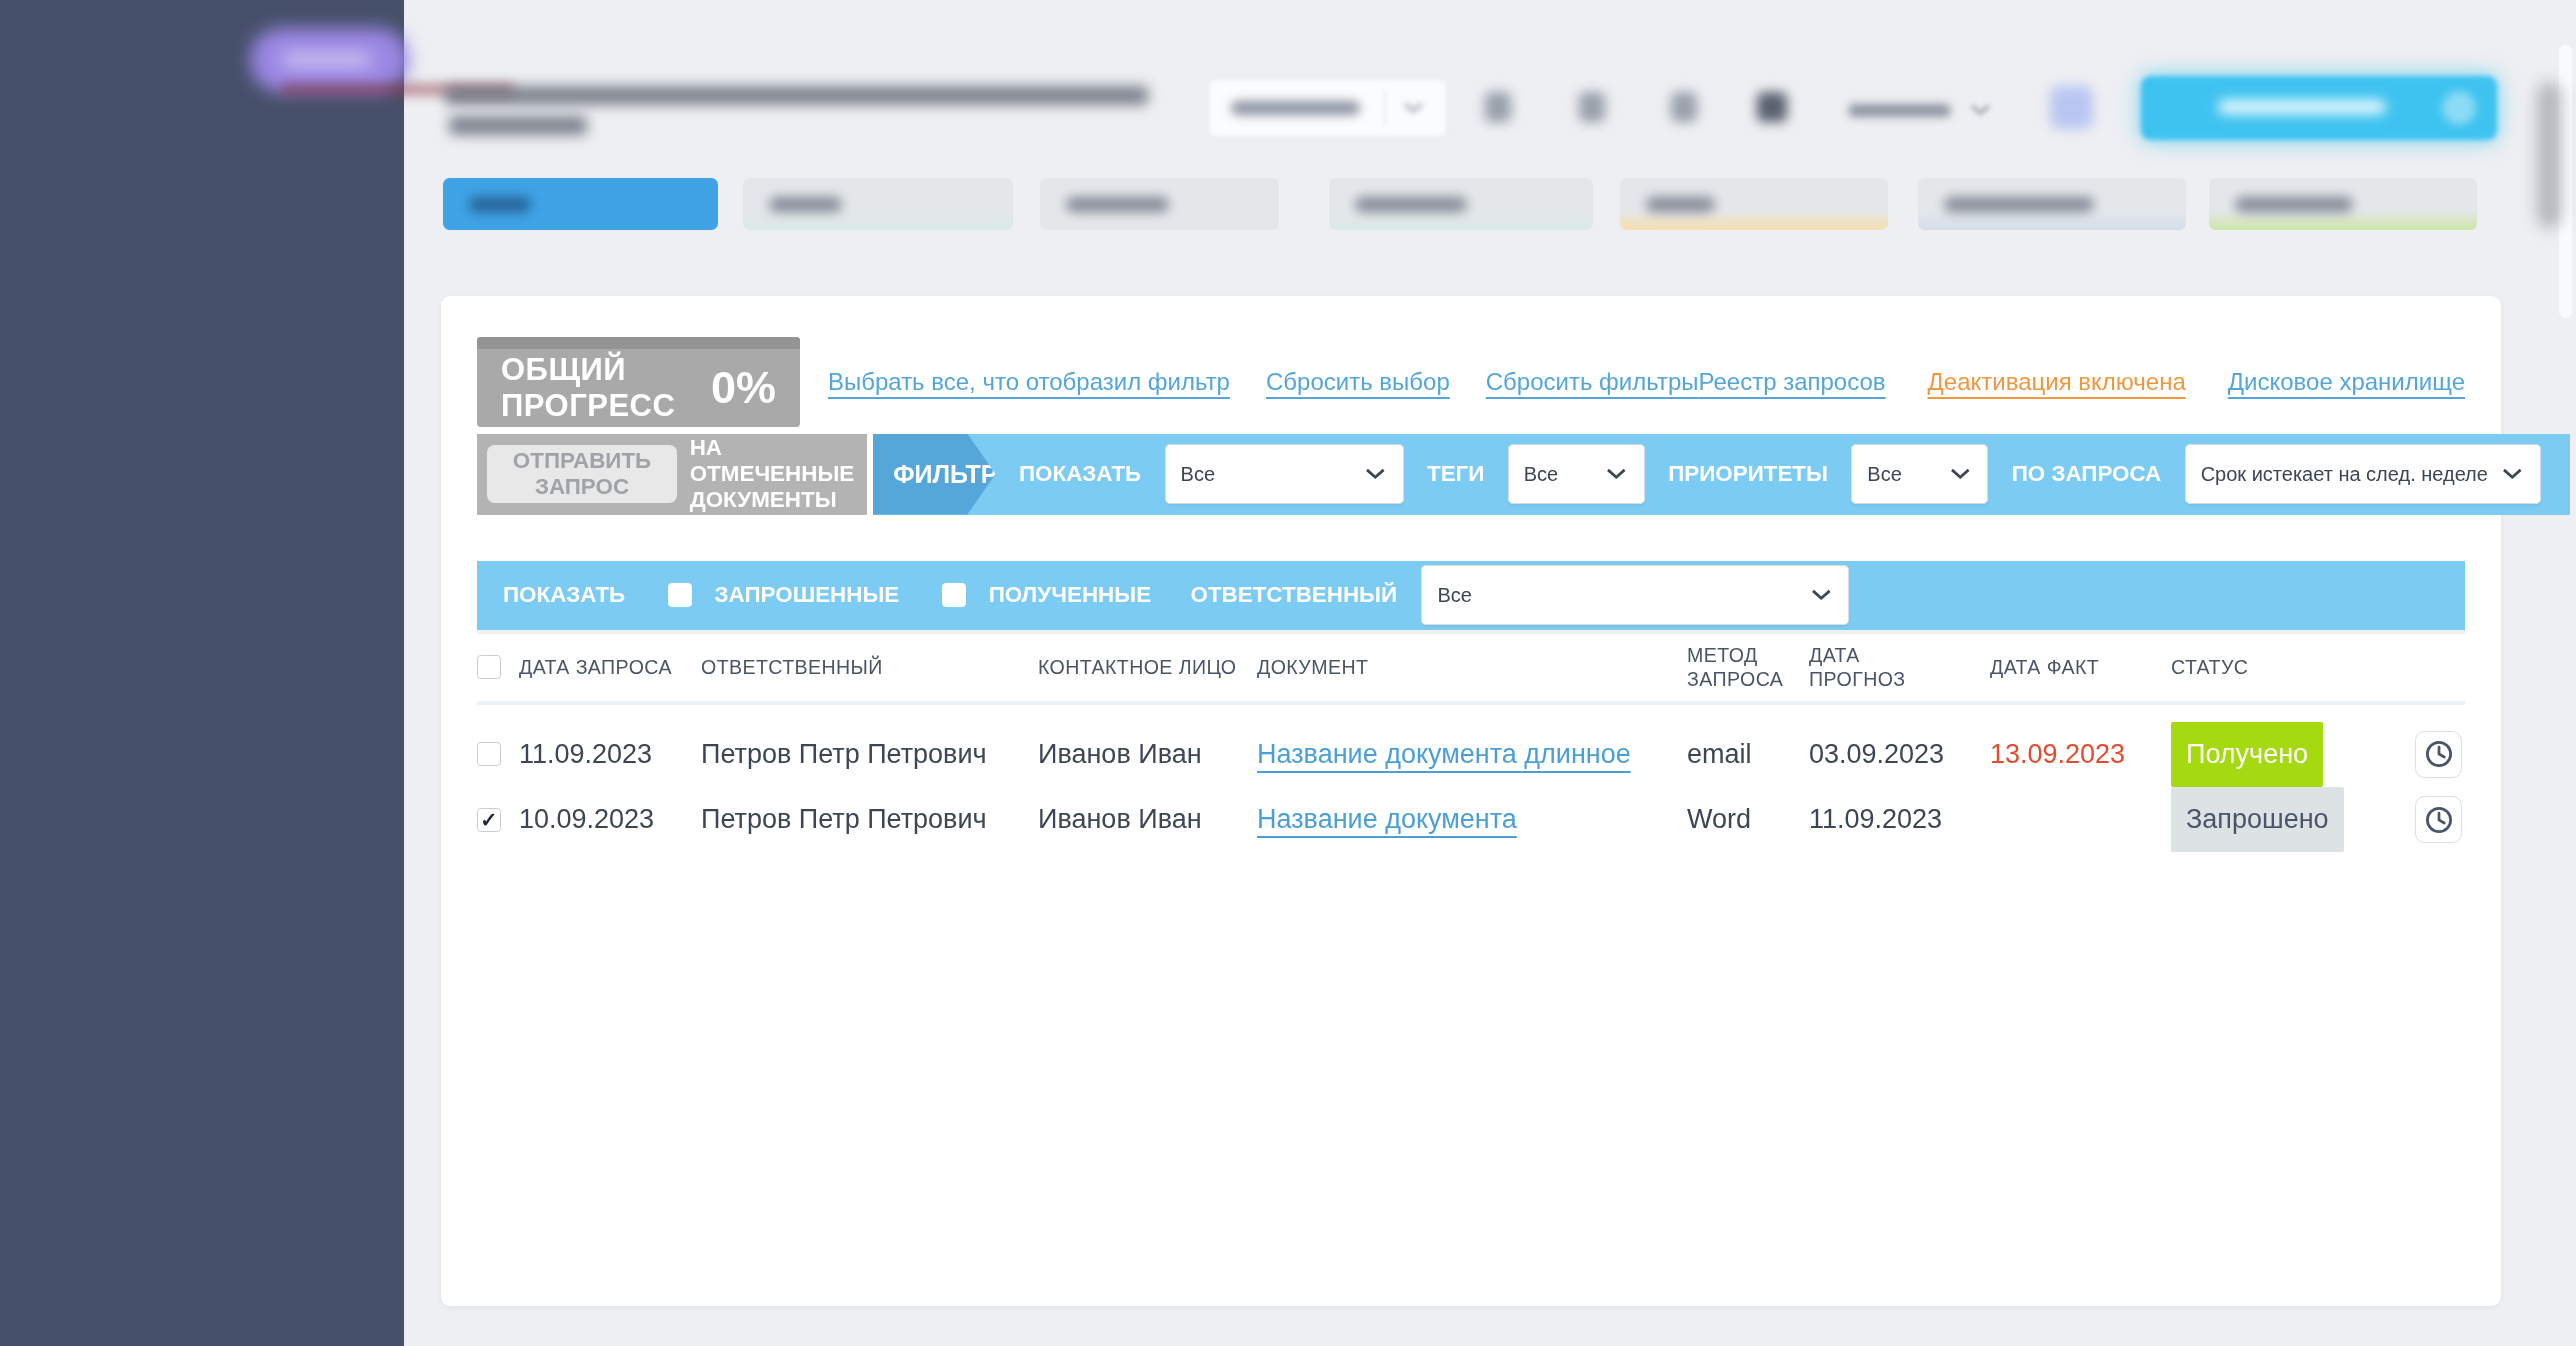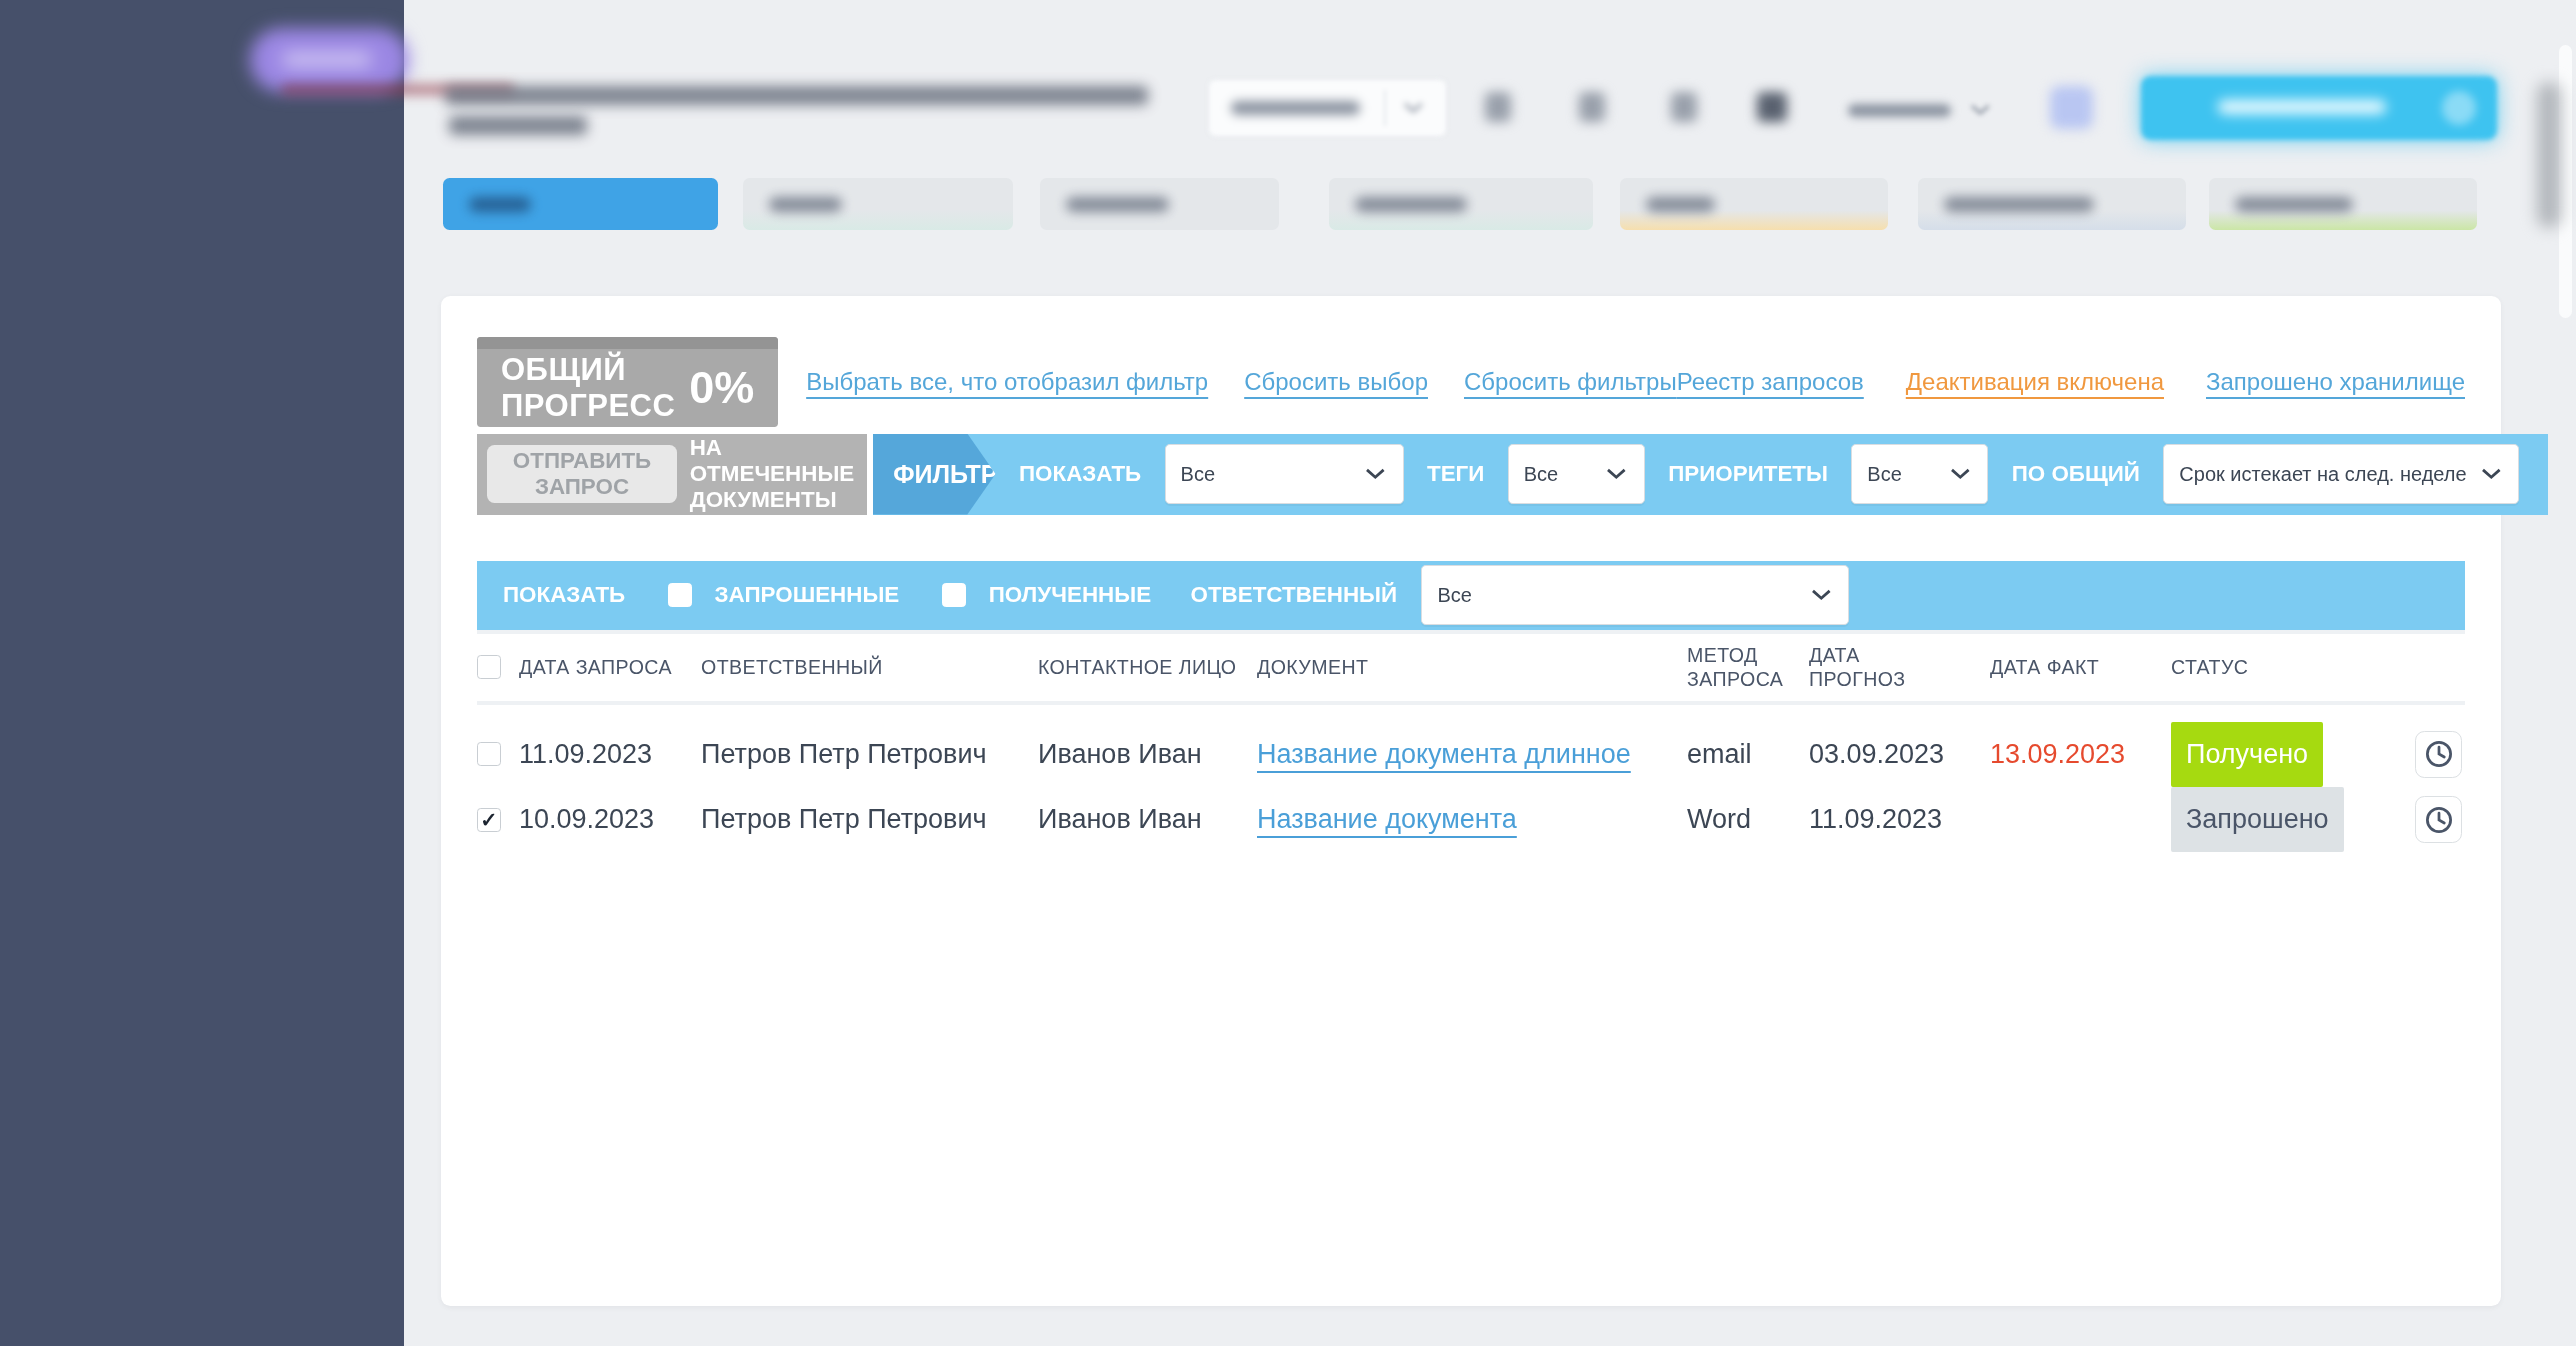--- a/index.html
+++ b/index.html
@@ -200,21 +200,21 @@
         <span class="progress-value">0%</span>
       </div>
       <div class="links-left">
         <a class="link">Выбрать все, что отобразил фильтр</a>
         <a class="link">Сбросить выбор</a>
         <a class="link">Сбросить фильтры</a>
       </div>
       <div class="links-right">
         <a class="link">Реестр запросов</a>
         <a class="link orange">Деактивация включена</a>
-        <a class="link">Запрошено хранилище</a>
+        <a class="link">Дисковое хранилище</a>
       </div>
     </div>
 
     <div class="filter-bar">
       <div class="fb-gray">
         <button class="send-btn">ОТПРАВИТЬ ЗАПРОС</button>
         <div class="send-caption">
           <div>НА ОТМЕЧЕННЫЕ</div>
           <div>ДОКУМЕНТЫ</div>
         </div>
@@ -235,21 +235,21 @@
               <polyline points="2,2 11,10 20,2" fill="none" stroke="#3c4654" stroke-width="3"></polyline>
             </svg>
         </div>
         <span class="bar-label">ПРИОРИТЕТЫ</span>
         <div class="select" style="width:137px">
           <span class="val">Все</span>
           <svg class="chev" viewBox="0 0 22 13">
               <polyline points="2,2 11,10 20,2" fill="none" stroke="#3c4654" stroke-width="3"></polyline>
             </svg>
         </div>
-        <span class="bar-label">ПО ОБЩИЙ</span>
+        <span class="bar-label">ПО ЗАПРОСА</span>
         <div class="select" style="width:356px">
           <span class="val">Срок истекает на след. неделе</span>
           <svg class="chev" viewBox="0 0 22 13">
               <polyline points="2,2 11,10 20,2" fill="none" stroke="#3c4654" stroke-width="3"></polyline>
             </svg>
         </div>
       </div>
     </div>
 
     <div class="show-bar">

